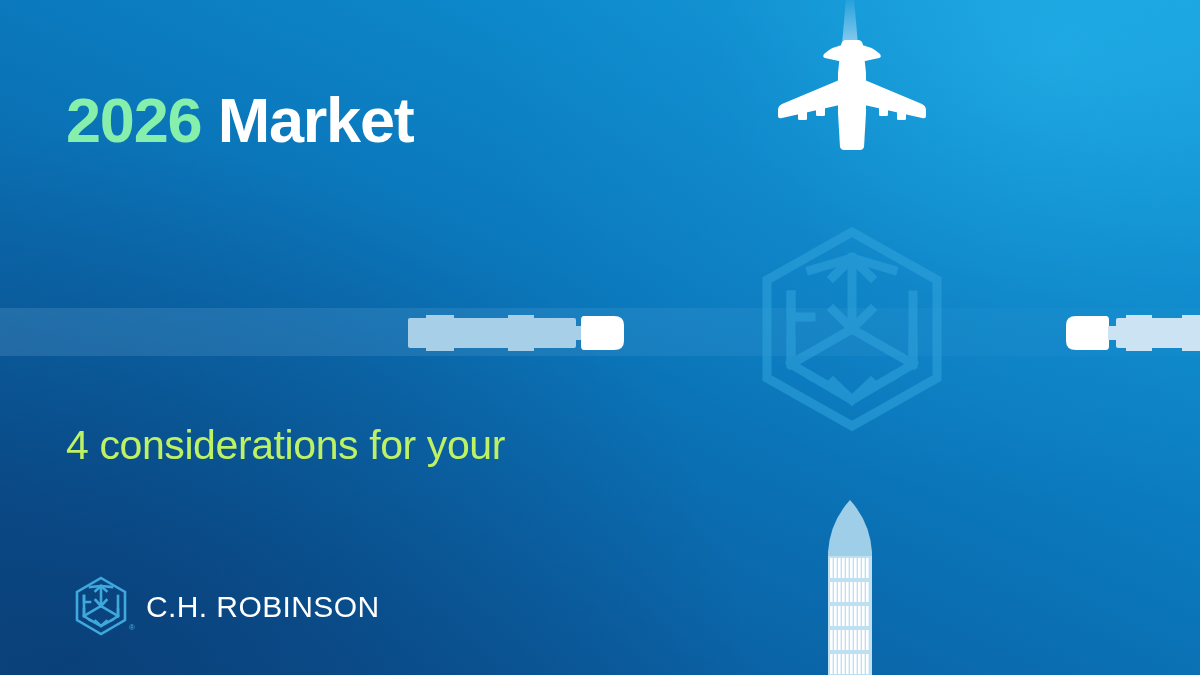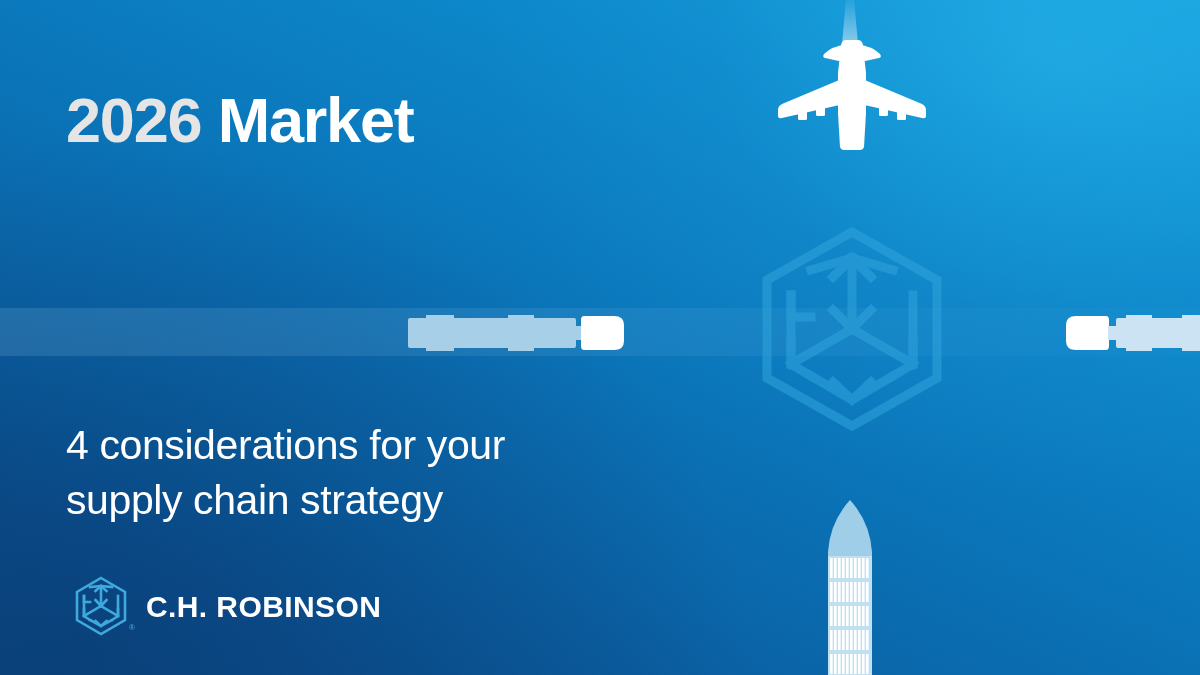--- a/index.html
+++ b/index.html
@@ -94,32 +94,32 @@
     top: 85px;
     width: 640px;
     font-size: 63px;
     font-weight: 700;
     line-height: 1.14;
     letter-spacing: -1.2px;
     color: #ffffff;
     margin: 0;
   }
   .headline .year {
-    color: #e5e5e5;
+    color: #86efac;
   }
   .subtitle {
     position: absolute;
     left: 66px;
     top: 418px;
     width: 600px;
     font-size: 41px;
     font-weight: 400;
     line-height: 1.33;
     letter-spacing: -0.4px;
-    color: #ffffff;
+    color: #bef264;
     margin: 0;
   }
   
   .logo-lockup {
     position: absolute;
     left: 72px;
     top: 575px;
     display: flex;
     align-items: center;
     gap: 16px;
@@ -132,21 +132,21 @@
   .logo-reg {
     position: absolute;
     right: -5px;
     bottom: 7px;
     font-size: 8px;
     color: #4ab0e0;
     line-height: 1;
   }
   .logo-word {
     font-size: 30px;
-    font-weight: 700;
+    font-weight: 400;
     letter-spacing: 0.4px;
     color: #ffffff;
     white-space: nowrap;
   }
 </style>
 </head>
 <body>
 
 <div class="canvas">
 
@@ -314,21 +314,20 @@
       <rect x="120" y="35" width="26" height="4" fill="#cbe3f2"></rect>
     </svg>
   </div>
 
   <h1 class="headline">
     <span class="year">2026</span><span> Market</span><br>
   </h1>
 
   <p class="subtitle">
     <span>4 considerations for your</span><br>
-    <span>supply chain strategy</span>
   </p>
 
   <div class="logo-lockup">
     <div class="logo-mark">
       <svg viewBox="0 0 58 64" width="58" height="64" aria-hidden="true">
         <g fill="none" stroke="#3fa9dd" stroke-width="2.6" stroke-linecap="square" stroke-linejoin="miter">
           <polygon points="29,3 53,17 53,45 29,59 5,45 5,17"></polygon>
           <line x1="29" y1="31" x2="29" y2="11"></line>
           <line x1="29" y1="31" x2="12" y2="41"></line>
           <line x1="29" y1="31" x2="46" y2="41"></line>

